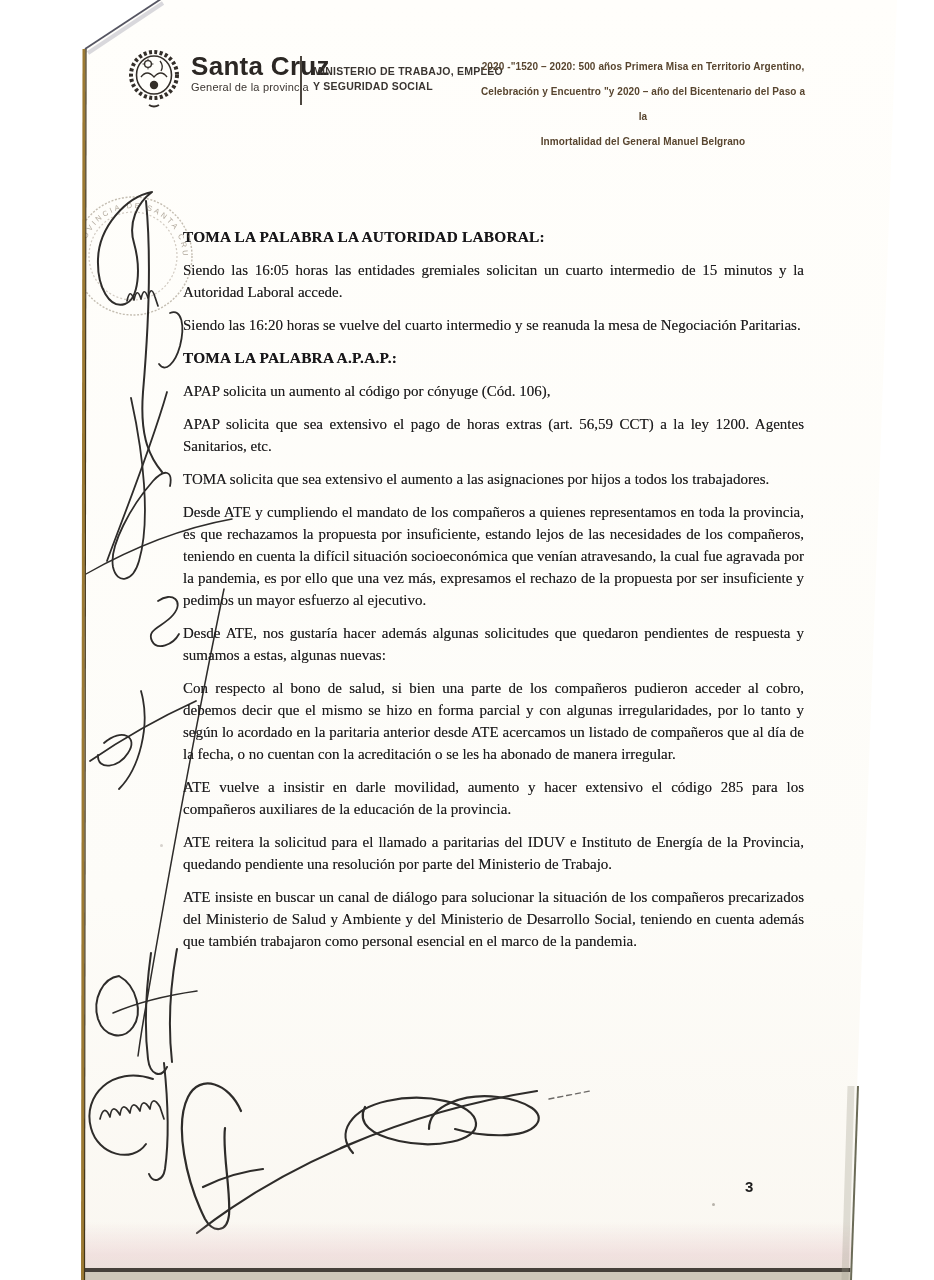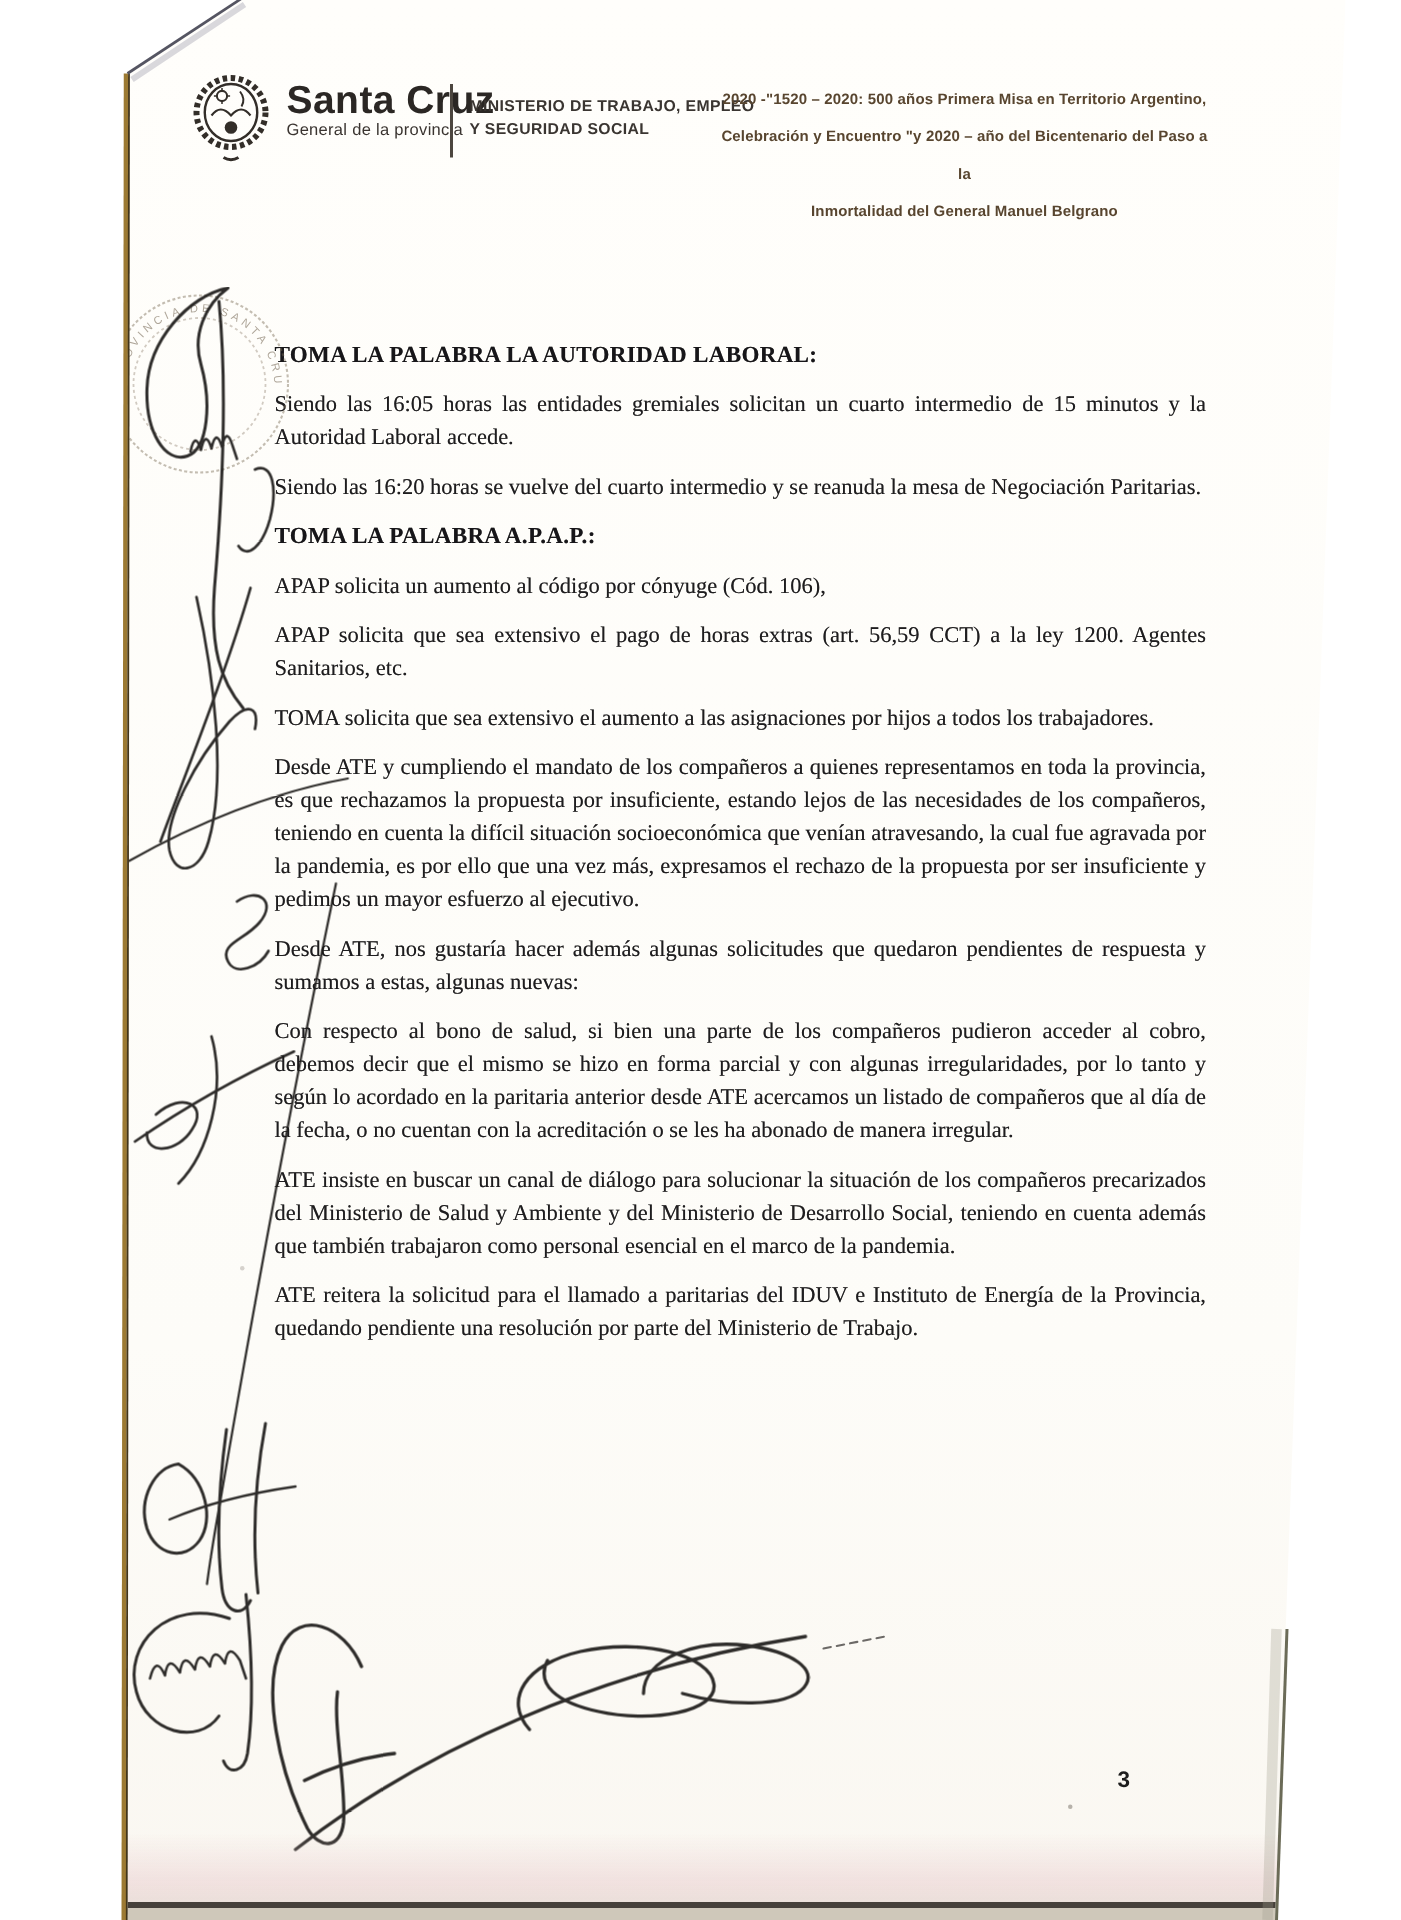--- a/index.html
+++ b/index.html
@@ -77,22 +77,23 @@
         <h3>TOMA LA PALABRA LA AUTORIDAD LABORAL:</h3>
         <p>Siendo las 16:05 horas las entidades gremiales solicitan un cuarto intermedio de 15 minutos y la Autoridad Laboral accede.</p>
         <p>Siendo las 16:20 horas se vuelve del cuarto intermedio y se reanuda la mesa de Negociación Paritarias.</p>
         <h3>TOMA LA PALABRA A.P.A.P.:</h3>
         <p>APAP solicita un aumento al código por cónyuge (Cód. 106),</p>
         <p>APAP solicita que sea extensivo el pago de horas extras (art. 56,59 CCT) a la ley 1200.  Agentes Sanitarios, etc.</p>
         <p>TOMA solicita que sea extensivo el aumento a las asignaciones por hijos a todos los trabajadores.</p>
         <p>Desde ATE y cumpliendo el mandato de los compañeros a quienes representamos en toda la provincia, es que rechazamos la propuesta por insuficiente, estando lejos de las necesidades de los compañeros, teniendo en cuenta la difícil situación socioeconómica que venían atravesando, la cual fue agravada por la pandemia, es por ello que una vez más, expresamos el rechazo de la propuesta por ser insuficiente y pedimos un mayor esfuerzo al ejecutivo.</p>
         <p>Desde ATE, nos gustaría hacer además algunas solicitudes que quedaron pendientes de respuesta y sumamos a estas, algunas nuevas:</p>
         <p>Con respecto al bono de salud, si bien una parte de los compañeros pudieron acceder  al cobro, debemos decir que el mismo se hizo en forma parcial  y con algunas irregularidades, por lo tanto y según lo acordado en la paritaria anterior desde ATE acercamos un listado de compañeros que al día de la fecha, o no cuentan con la acreditación o se les ha abonado de manera irregular.</p>
+        <p>ATE vuelve a insistir en darle movilidad, aumento y hacer extensivo el código 285 para los compañeros auxiliares de la educación de la provincia.</p>
+        <p>ATE reitera la solicitud para el llamado a paritarias del IDUV e Instituto de Energía de la Provincia, quedando pendiente una resolución por parte del Ministerio de Trabajo.</p>
         <p>ATE insiste en buscar un canal de diálogo para solucionar la situación de los compañeros precarizados del Ministerio de Salud y Ambiente y del Ministerio de Desarrollo Social, teniendo en cuenta además que también trabajaron como personal esencial en el marco de la pandemia.</p>
-        <p>ATE reitera la solicitud para el llamado a paritarias del IDUV e Instituto de Energía de la Provincia, quedando pendiente una resolución por parte del Ministerio de Trabajo.</p>
       </main>
 
     <svg class="overlay" viewBox="0 0 934 1280">
       <g fill="none">
         <circle cx="133" cy="256" r="59" stroke="rgba(125,110,88,.45)" stroke-width="1.4" stroke-dasharray="2 1.6"></circle>
         <circle cx="133" cy="256" r="44" stroke="rgba(125,110,88,.35)" stroke-width="1.2" stroke-dasharray="2 2"></circle>
         <path id="stampArc" d="M 83,258 A 50,50 0 0 1 183,258" stroke="none"></path>
         <text font-size="7.5" letter-spacing="2.5" fill="rgba(110,95,75,.55)">
           <textPath href="#stampArc" startOffset="4">PROVINCIA DE SANTA CRUZ</textPath>
         </text>

